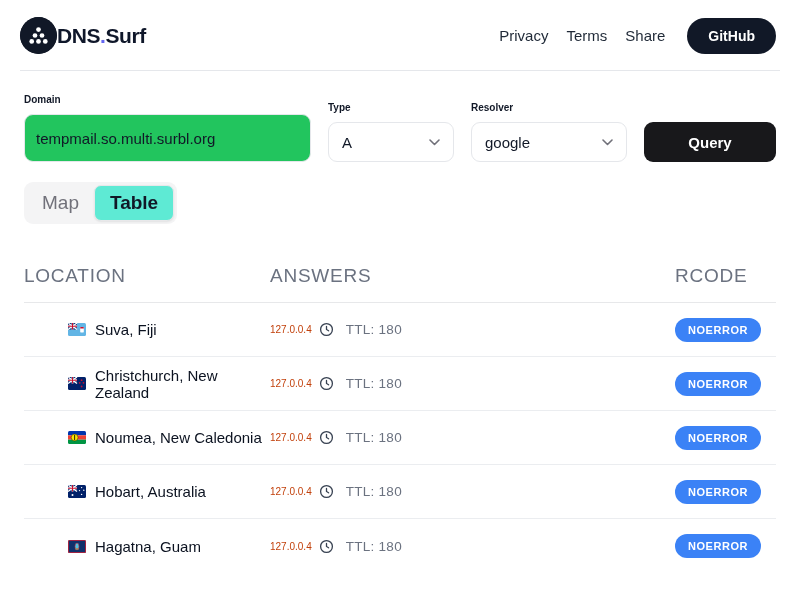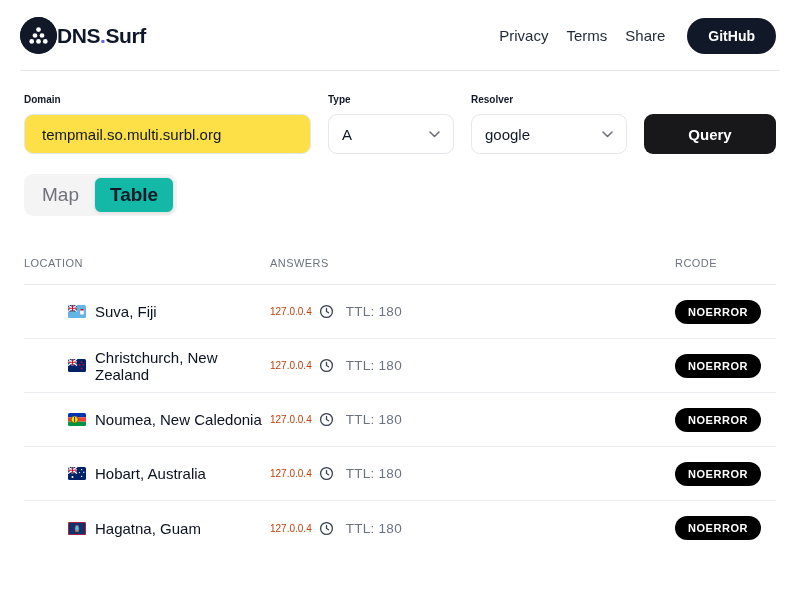--- a/index.html
+++ b/index.html
@@ -20,53 +20,53 @@
   .header-divider { height: 1px; background: #e5e7eb; margin: 0 20px; }
 
   
   .main { padding: 0 24px; }
   .form-row { display: flex; align-items: flex-end; gap: 17px; margin-top: 23px; }
   .field { display: flex; flex-direction: column; }
   .field-label { font-size: 10px; font-weight: 600; color: #111827; margin-bottom: 9px; }
   .field-domain { flex: 1 1 auto; }
   .field-type { width: 126px; }
   .field-resolver { width: 156px; }
-  .text-input { height: 40px; border: 1px solid #e5e7eb; border-radius: 9px; padding: 0 17px;
+  .text-input { height: 48px; border: 1px solid #e5e7eb; border-radius: 9px; padding: 0 11px;
     font-size: 15px; color: #111827; outline: none; width: 100%;
-    font-family: "Liberation Sans", sans-serif; background: #fde047; }
+    font-family: "Liberation Sans", sans-serif; background: #22c55e; }
   .select { height: 40px; border: 1px solid #e5e7eb; border-radius: 9px; padding: 0 13px;
     font-size: 15px; color: #111827; background: #ffffff; display: flex; align-items: center;
     justify-content: space-between; cursor: pointer; gap: 8px; }
   .query-btn { width: 132px; height: 40px; background: #18181b; color: #ffffff; font-size: 15px;
     font-weight: 600; border: none; border-radius: 9px; cursor: pointer;
     font-family: "Liberation Sans", sans-serif; }
 
   
   .toggle-group { display: inline-flex; align-items: center; background: #f4f4f5; border-radius: 9px;
     padding: 3px; margin-top: 20px; }
   .toggle-btn { font-size: 19px; padding: 6px 15px; border-radius: 7px; cursor: pointer;
     border: none; background: transparent; color: #71717a; font-weight: 500;
     font-family: "Liberation Sans", sans-serif; }
-  .toggle-btn.active { background: #14b8a6; color: #111827; font-weight: 700;
+  .toggle-btn.active { background: #5eead4; color: #111827; font-weight: 700;
     border: 1px solid #e8e8ea; box-shadow: 0 1px 2px rgba(0,0,0,0.08); }
 
   
   .table { margin-top: 41px; }
   .t-head, .t-row { display: grid; grid-template-columns: 246px 1fr 101px; align-items: center; }
   .t-head { padding-bottom: 15px; border-bottom: 1px solid #e7e8ea; }
-  .th { font-size: 11px; font-weight: 500; color: #6b7280; letter-spacing: 0.04em; }
+  .th { font-size: 19px; font-weight: 500; color: #6b7280; letter-spacing: 0.04em; }
   .t-row { height: 54px; border-bottom: 1px solid #ebedf0; }
   .t-row.last { border-bottom: none; }
   .loc-cell { display: flex; align-items: center; gap: 9px; font-size: 15px; color: #0b1220; padding-left: 44px; }
   .flag { display: inline-block; border-radius: 1.5px; flex: 0 0 auto; }
   .ans-cell { display: flex; align-items: center; gap: 7px; }
   .ip { font-size: 10px; color: #c2410c; }
   .clock { margin-right: 5px; display: inline-block; }
   .ttl { font-size: 13.5px; color: #6b7280; letter-spacing: 0.02em; }
-  .badge { display: inline-block; background: #000000; color: #ffffff; font-size: 11px;
+  .badge { display: inline-block; background: #3b82f6; color: #ffffff; font-size: 11px;
     font-weight: 700; letter-spacing: 0.05em; border-radius: 9999px; padding: 6px 13px; }
 </style>
 </head>
 <body>
 
 <div class="header">
   <div class="brand">
     <svg class="brand-mark" viewBox="0 0 36 36" width="37" height="37">
       <circle cx="18" cy="18" r="18" fill="#111827"></circle>
       <circle cx="18" cy="12.2" r="2.3" fill="#ffffff"></circle>

